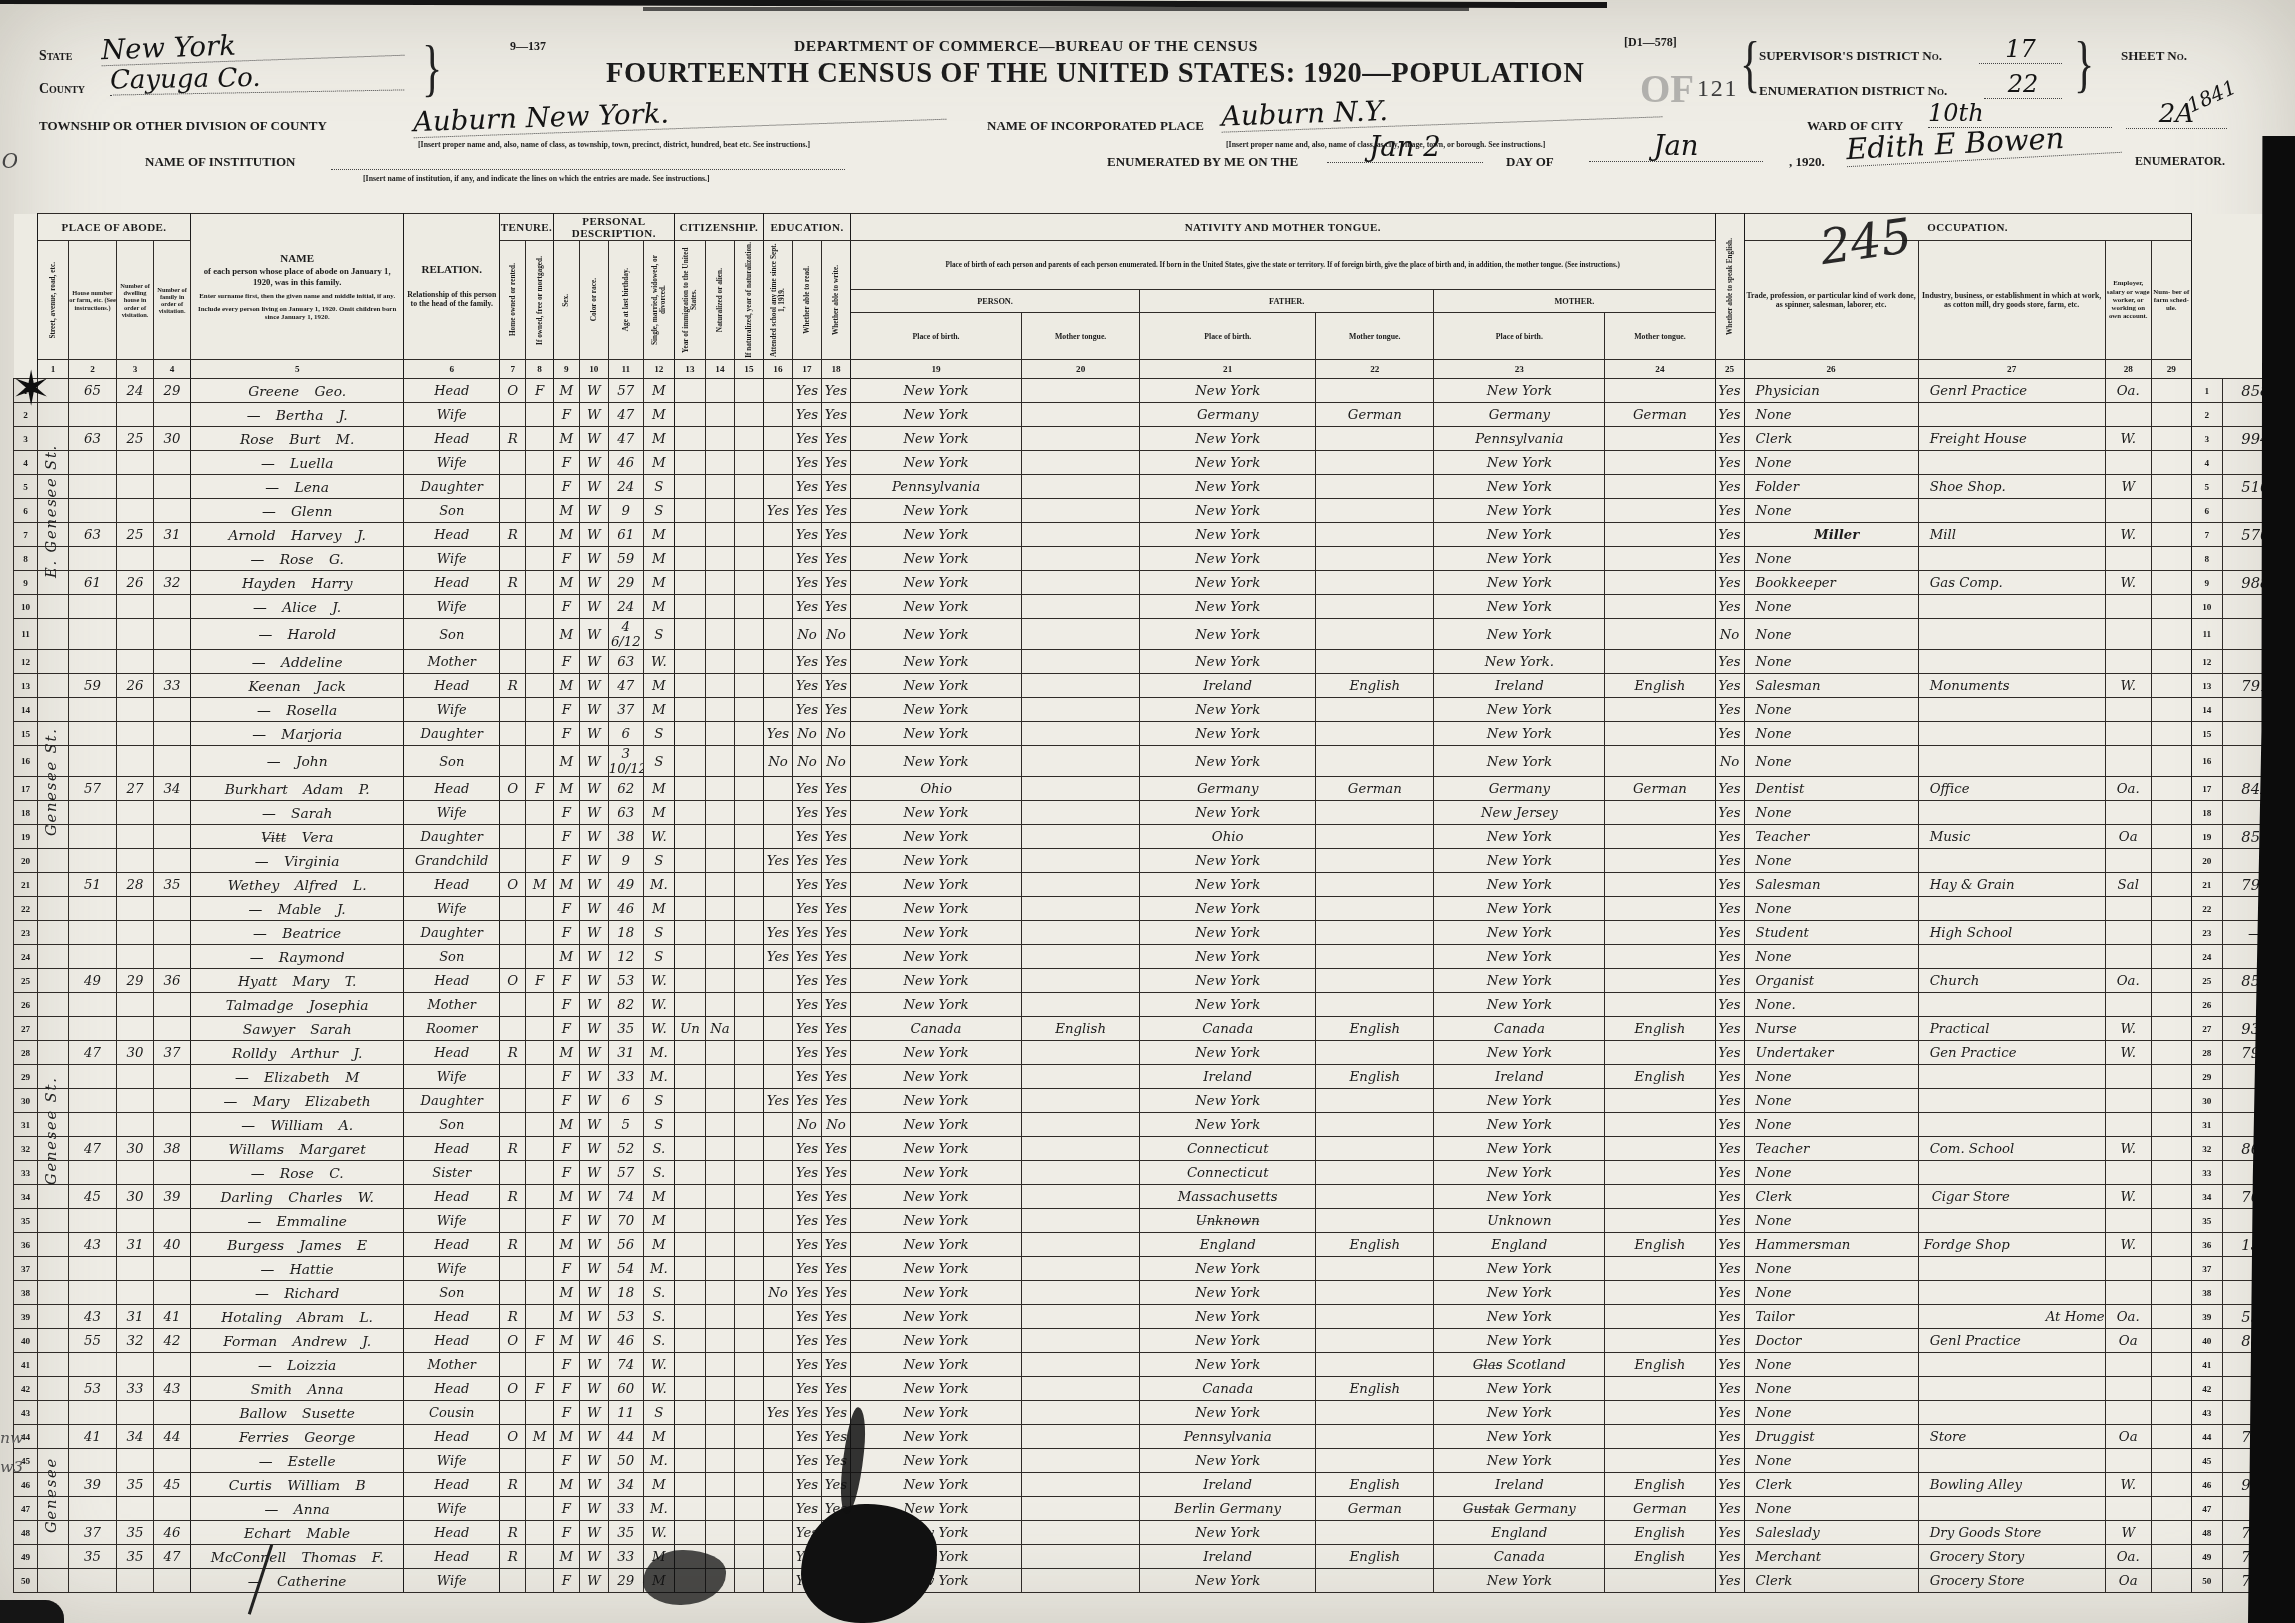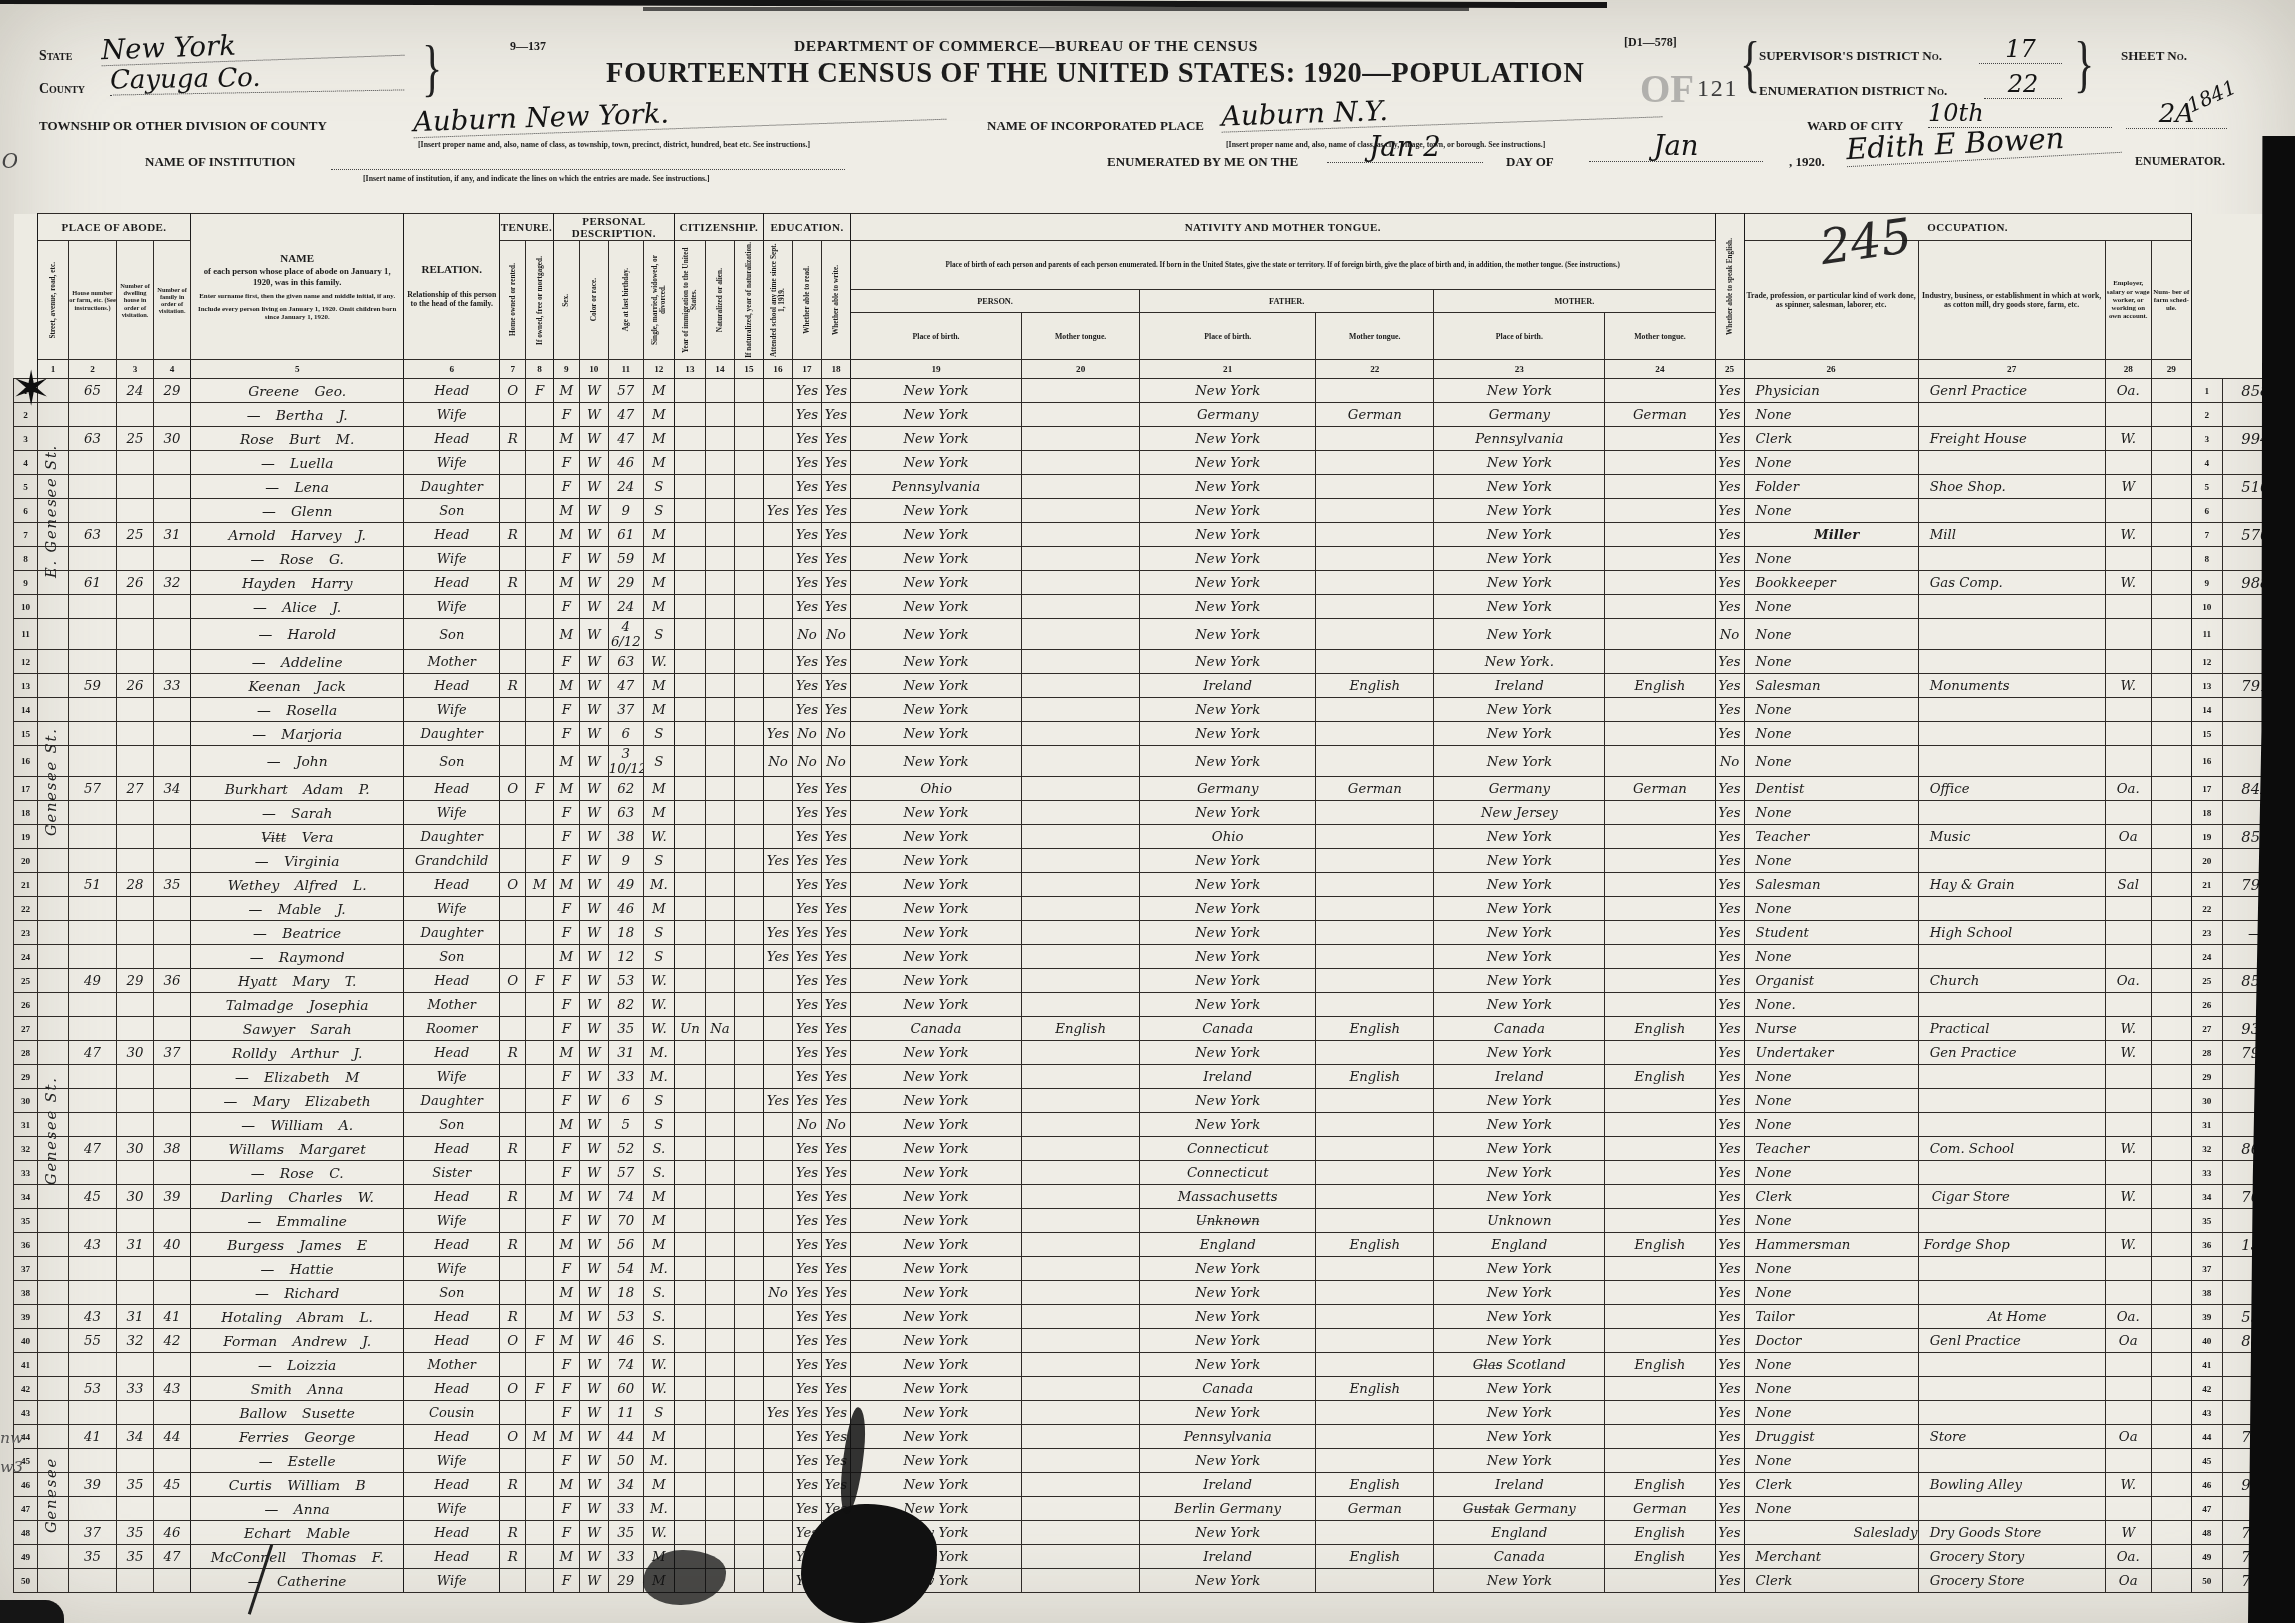--- a/index.html
+++ b/index.html
@@ -1573,21 +1573,21 @@
           <td class="hwc">Yes</td>
           <td class="hwc gb">Yes</td>
           <td class="hwc">New York</td>
           <td class="hwc"></td>
           <td class="hwc">New York</td>
           <td class="hwc"></td>
           <td class="hwc">New York</td>
           <td class="hwc gb"></td>
           <td class="hwc gb">Yes</td>
           <td class="hwc" style="text-align: left; padding-left: 11px;">Tailor</td>
-          <td class="hwc" style="text-align: center; padding-left: 11px;">At Home</td>
+          <td class="hwc" style="text-align: right; padding-left: 11px;">At Home</td>
           <td class="hwc">Oa.</td>
           <td class="hwc gb"></td>
           <td class="lnR">39</td>
           <td class="marg hwc">592</td>
         </tr>
         <tr>
           <td class="lnL">40</td>
           <td class="hwc"></td>
           <td class="hwc">55</td>
           <td class="hwc">32</td>
@@ -1878,21 +1878,21 @@
           <td class="hwc"></td>
           <td class="hwc">Yes</td>
           <td class="hwc gb">Yes</td>
           <td class="hwc">New York</td>
           <td class="hwc"></td>
           <td class="hwc">New York</td>
           <td class="hwc"></td>
           <td class="hwc">England</td>
           <td class="hwc gb">English</td>
           <td class="hwc gb">Yes</td>
-          <td class="hwc" style="text-align: right; ">Saleslady</td>
+          <td class="hwc" style="text-align: left; padding-left: 11px;">Saleslady</td>
           <td class="hwc" style="text-align: left; padding-left: 11px;">Dry Goods Store</td>
           <td class="hwc">W</td>
           <td class="hwc gb"></td>
           <td class="lnR">48</td>
           <td class="marg hwc">721</td>
         </tr>
         <tr>
           <td class="lnL">49</td>
           <td class="hwc"></td>
           <td class="hwc">35</td>

